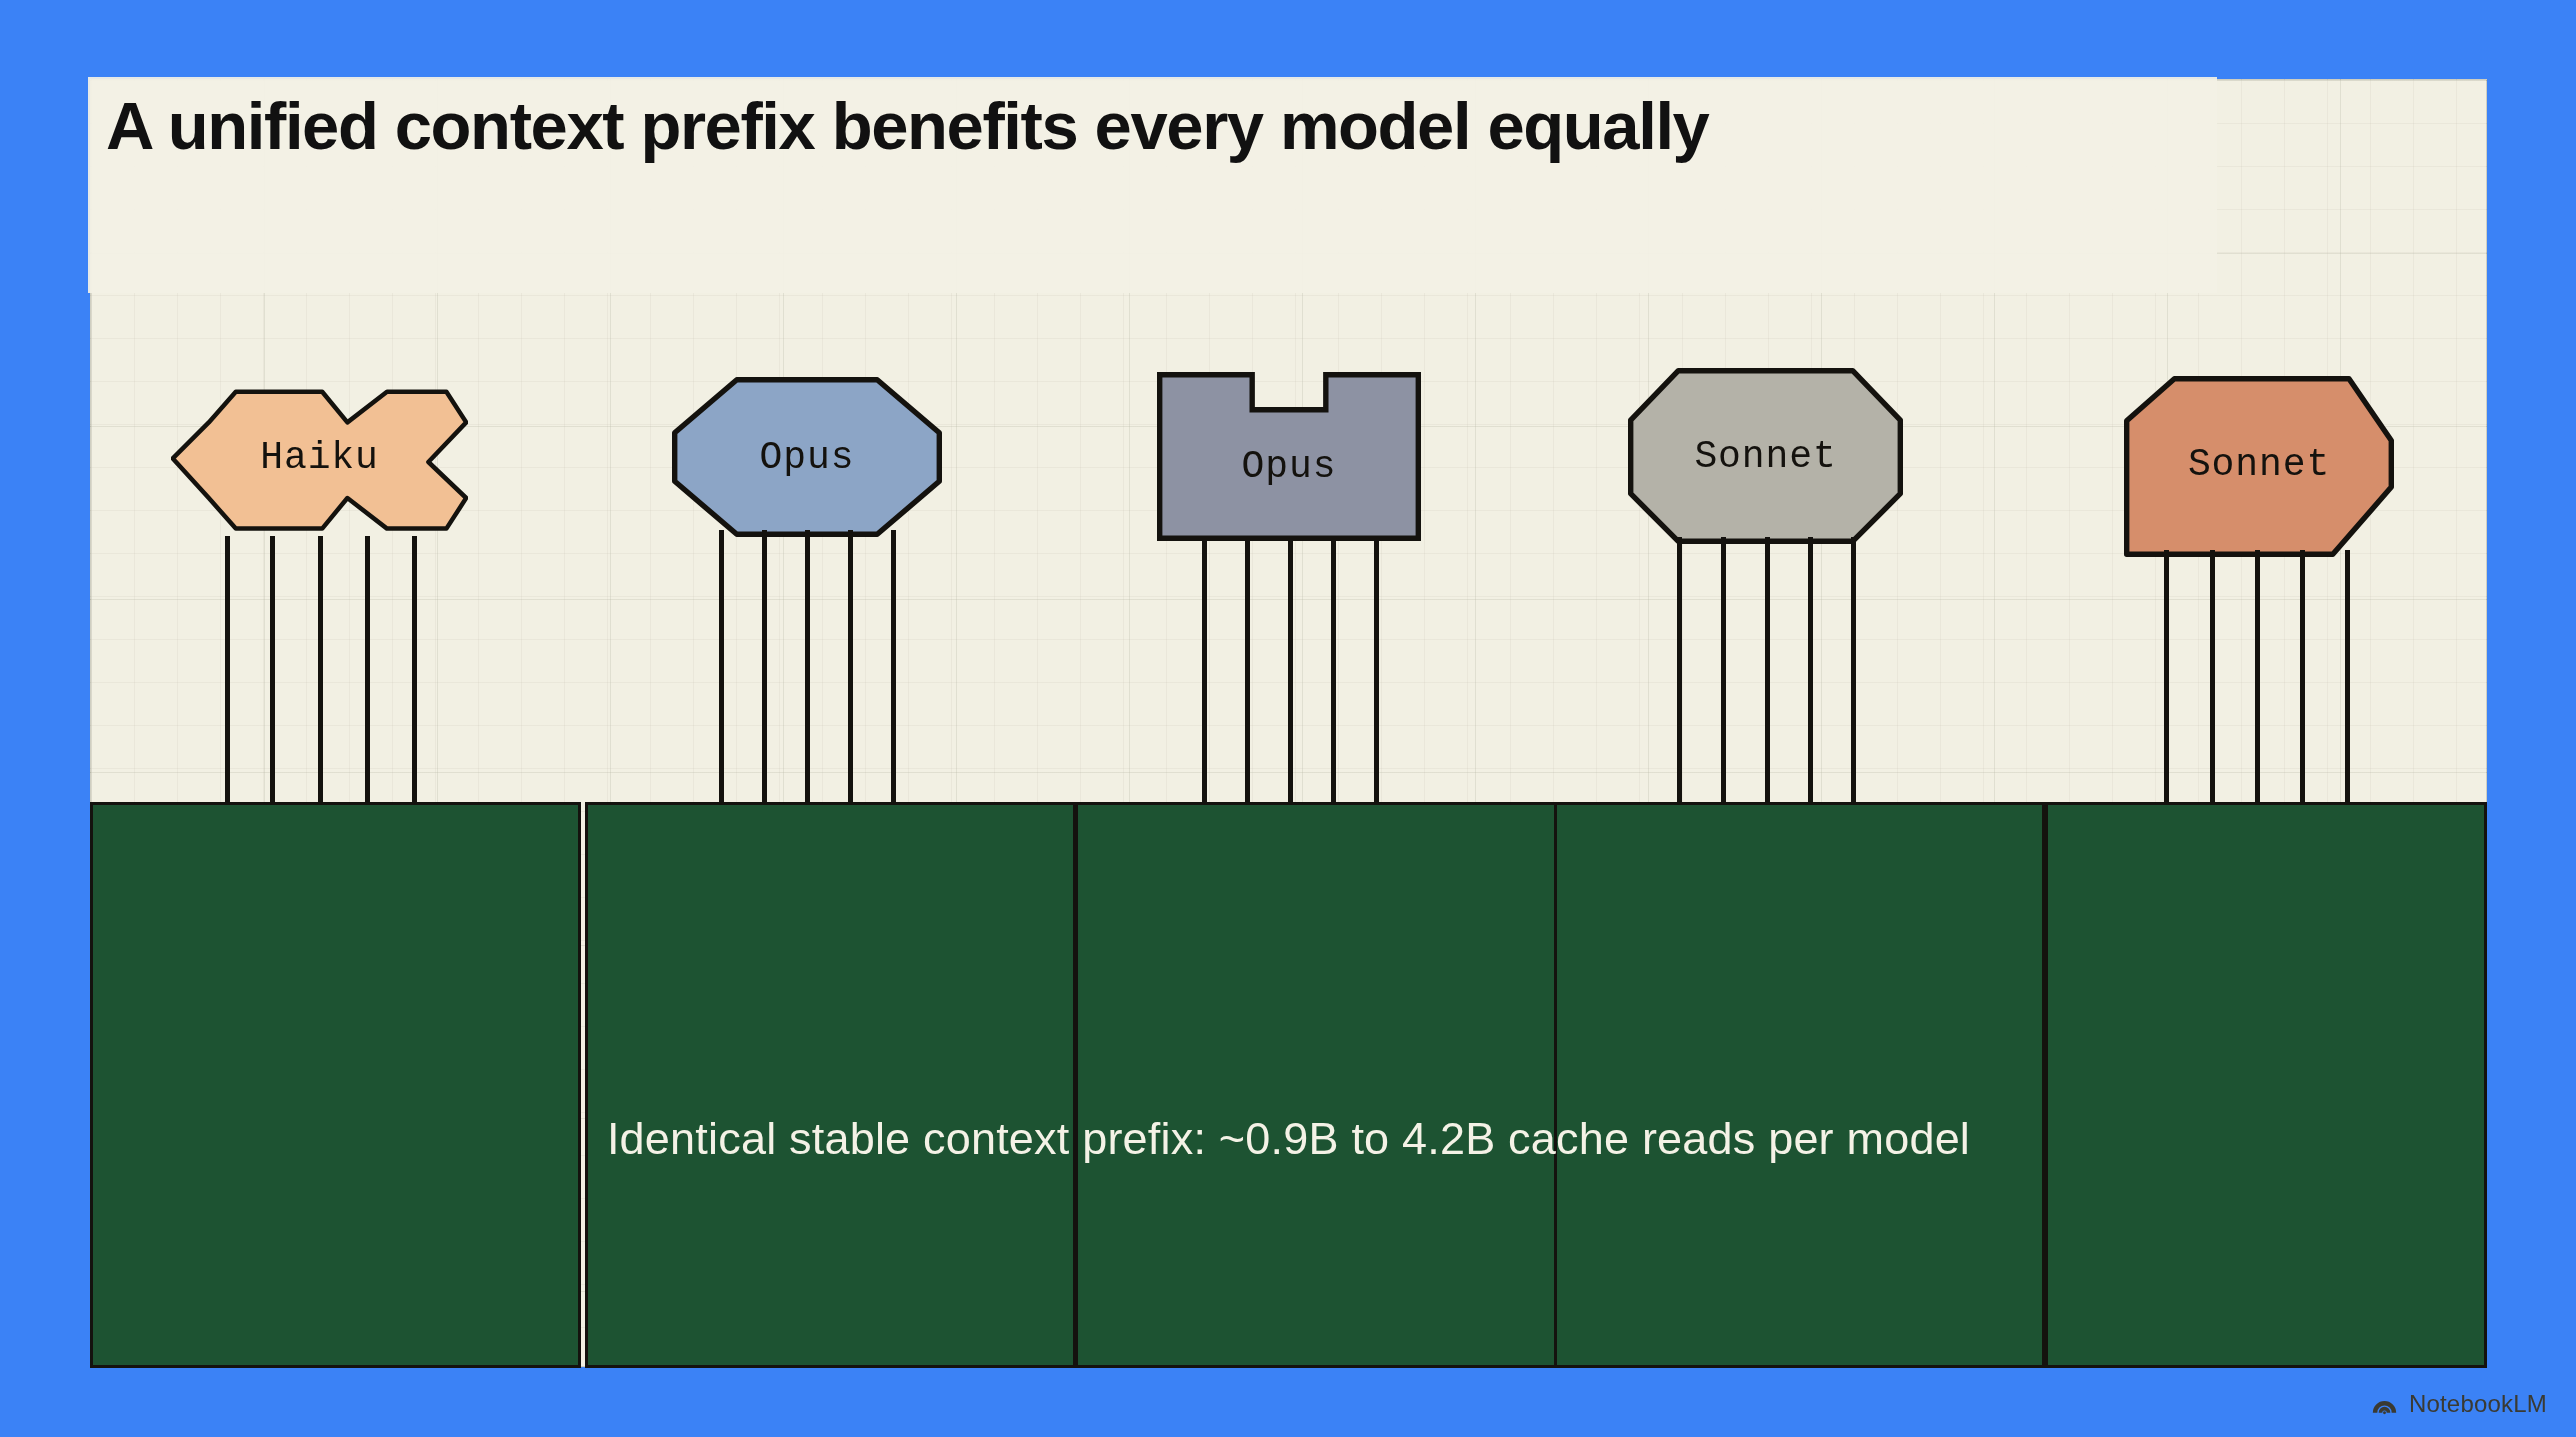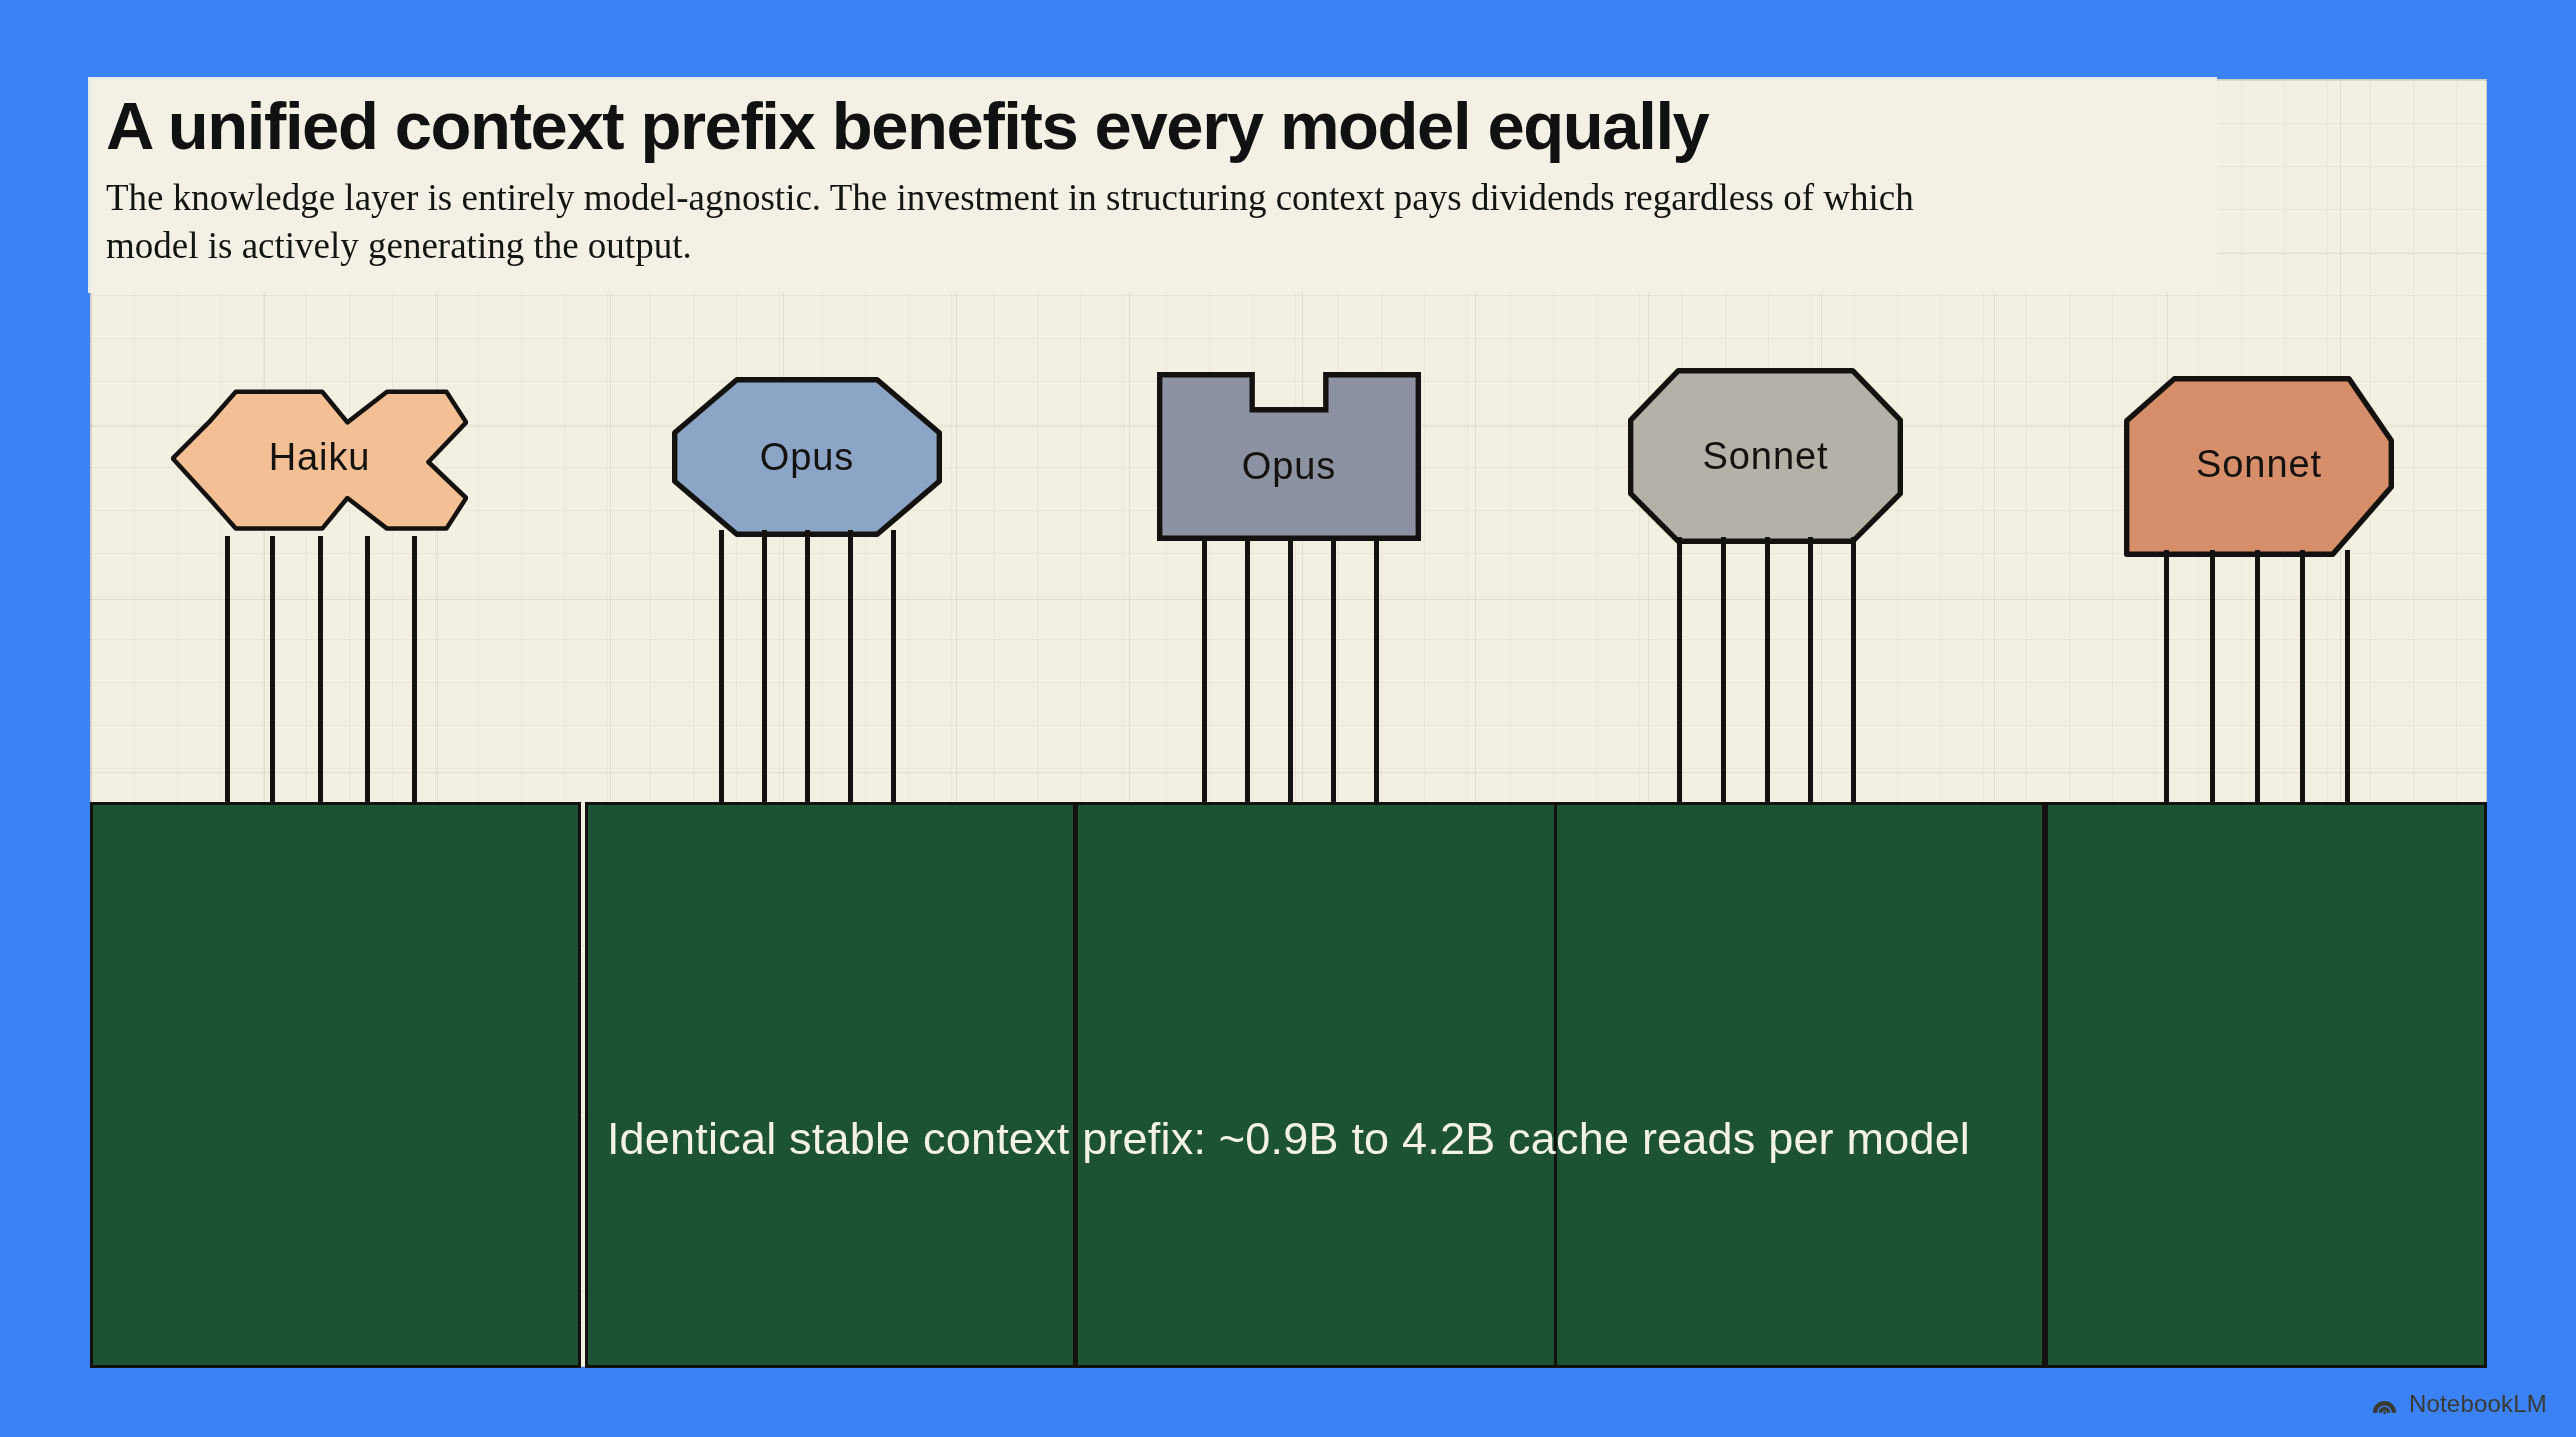--- a/index.html
+++ b/index.html
@@ -104,21 +104,21 @@
     height: 1438px;
   }
   .model-shape {
     position: absolute;
     display: flex;
     align-items: center;
     justify-content: center;
     box-sizing: border-box;
   }
   .model-label {
-    font-family: Liberation Sans, sans-serif;
+    font-family: Liberation Mono, monospace;
     font-size: 38px;
     letter-spacing: 0.9px;
     color: #14120E;
     user-select: none;
     white-space: nowrap;
     position: relative;
     z-index: 3;
   }
 
   
@@ -189,21 +189,20 @@
 
 <div id="slide">
 
   <div id="grid-panel">
     <div id="paper-wash"></div>
   </div>
 
   <div id="header">
     <div id="header-bg"></div>
     <h1 id="title">A unified context prefix benefits every model equally</h1>
-    <p id="subtitle">The knowledge layer is entirely model-agnostic. The investment in structuring context pays dividends regardless of which model is actively generating the output.</p>
   </div>
 
   <div id="models-layer">
 
     <div class="model-group" style="left:171px; width:297px;">
       <svg class="model-shape" style="left:0px; top:372px; width:297px; height:171px;" viewBox="0 0 330 190" preserveAspectRatio="none">
         <polygon points="42,56 72,22 168,22 196,56 240,22 306,22 328,56 286,100 328,140 306,174 240,174 196,140 168,174 72,174 42,140 2,96" fill="#F2C094" stroke="#14120E" stroke-width="5" stroke-linejoin="round"></polygon>
       </svg>
       <div class="model-shape" style="left:0px; top:372px; width:297px; height:171px;">
         <span class="model-label">Haiku</span>

